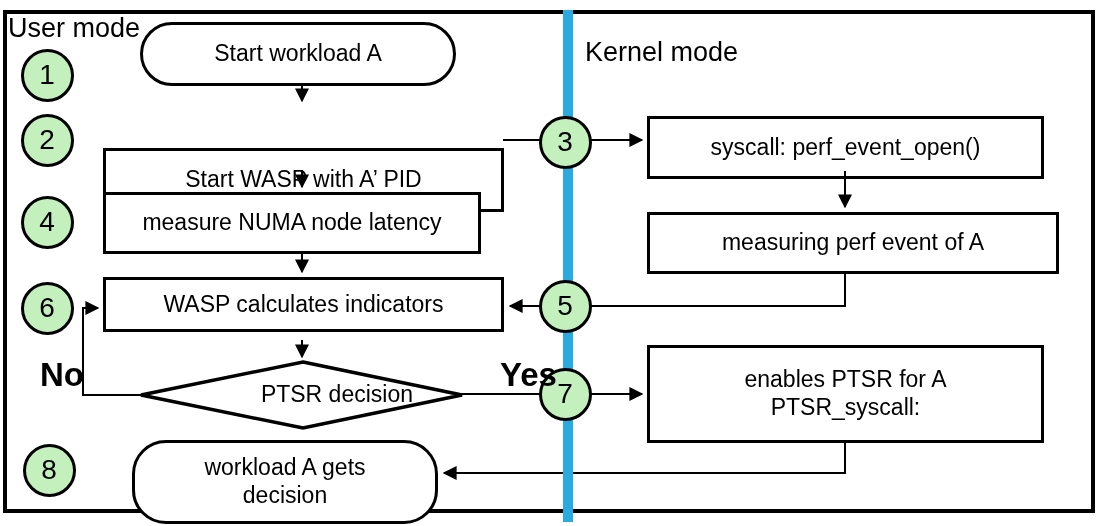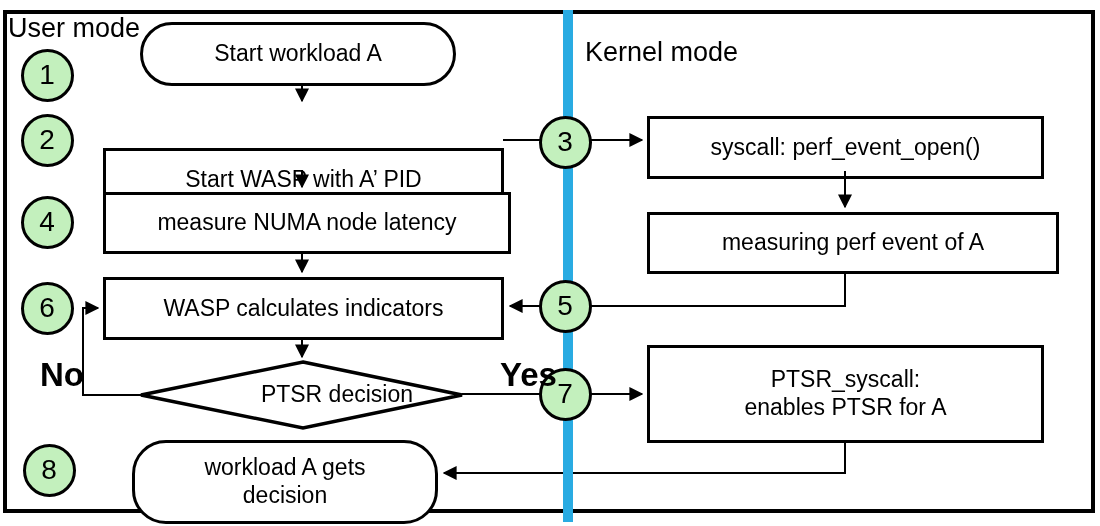--- a/index.html
+++ b/index.html
@@ -38,44 +38,44 @@
   <div class="outer-border"></div>
 
   <div class="node stadium" style="left:140px;top:22px;width:316px;height:64px;">
     <span>Start workload A</span>
   </div>
 
   <div class="node" style="left:103px;top:116px;width:401px;height:64px;margin-top:32px;">
     <span>Start WASP with A’ PID</span>
   </div>
 
-  <div class="node" style="left:103px;top:192px;width:408px;height:62px;">
+  <div class="node" style="left:103px;top:192px;width:378px;height:62px;">
     <span>measure NUMA node latency</span>
   </div>
 
-  <div class="node" style="left:103px;top:277px;width:401px;height:63px;">
+  <div class="node" style="left:103px;top:277px;width:401px;height:55px;">
     <span>WASP calculates indicators</span>
   </div>
 
   <div class="node stadium" style="left:132px;top:440px;width:306px;height:84px;">
     <span>workload A gets</span>
     <span>decision</span>
   </div>
 
   <div class="node" style="left:647px;top:116px;width:397px;height:63px;">
     <span>syscall: perf_event_open()</span>
   </div>
 
   <div class="node" style="left:647px;top:212px;width:412px;height:62px;">
     <span>measuring perf event of A</span>
   </div>
 
   <div class="node" style="left:647px;top:345px;width:397px;height:98px;">
+    <span>enables PTSR for A</span>
     <span>PTSR_syscall:</span>
-    <span>enables PTSR for A</span>
   </div>
 
   <svg class="lines" width="1100" height="526" viewBox="0 0 1100 526">
     <defs>
       <marker id="arr" viewBox="0 0 10 10" refX="9" refY="5" markerWidth="7" markerHeight="7" orient="auto-start-reverse">
         <path d="M0,0 L10,5 L0,10 z" fill="#000"></path>
       </marker>
     </defs>
     <g stroke="#000" stroke-width="2" fill="none">
       <path d="M302 86 L302 101" marker-end="url(#arr)"></path>

